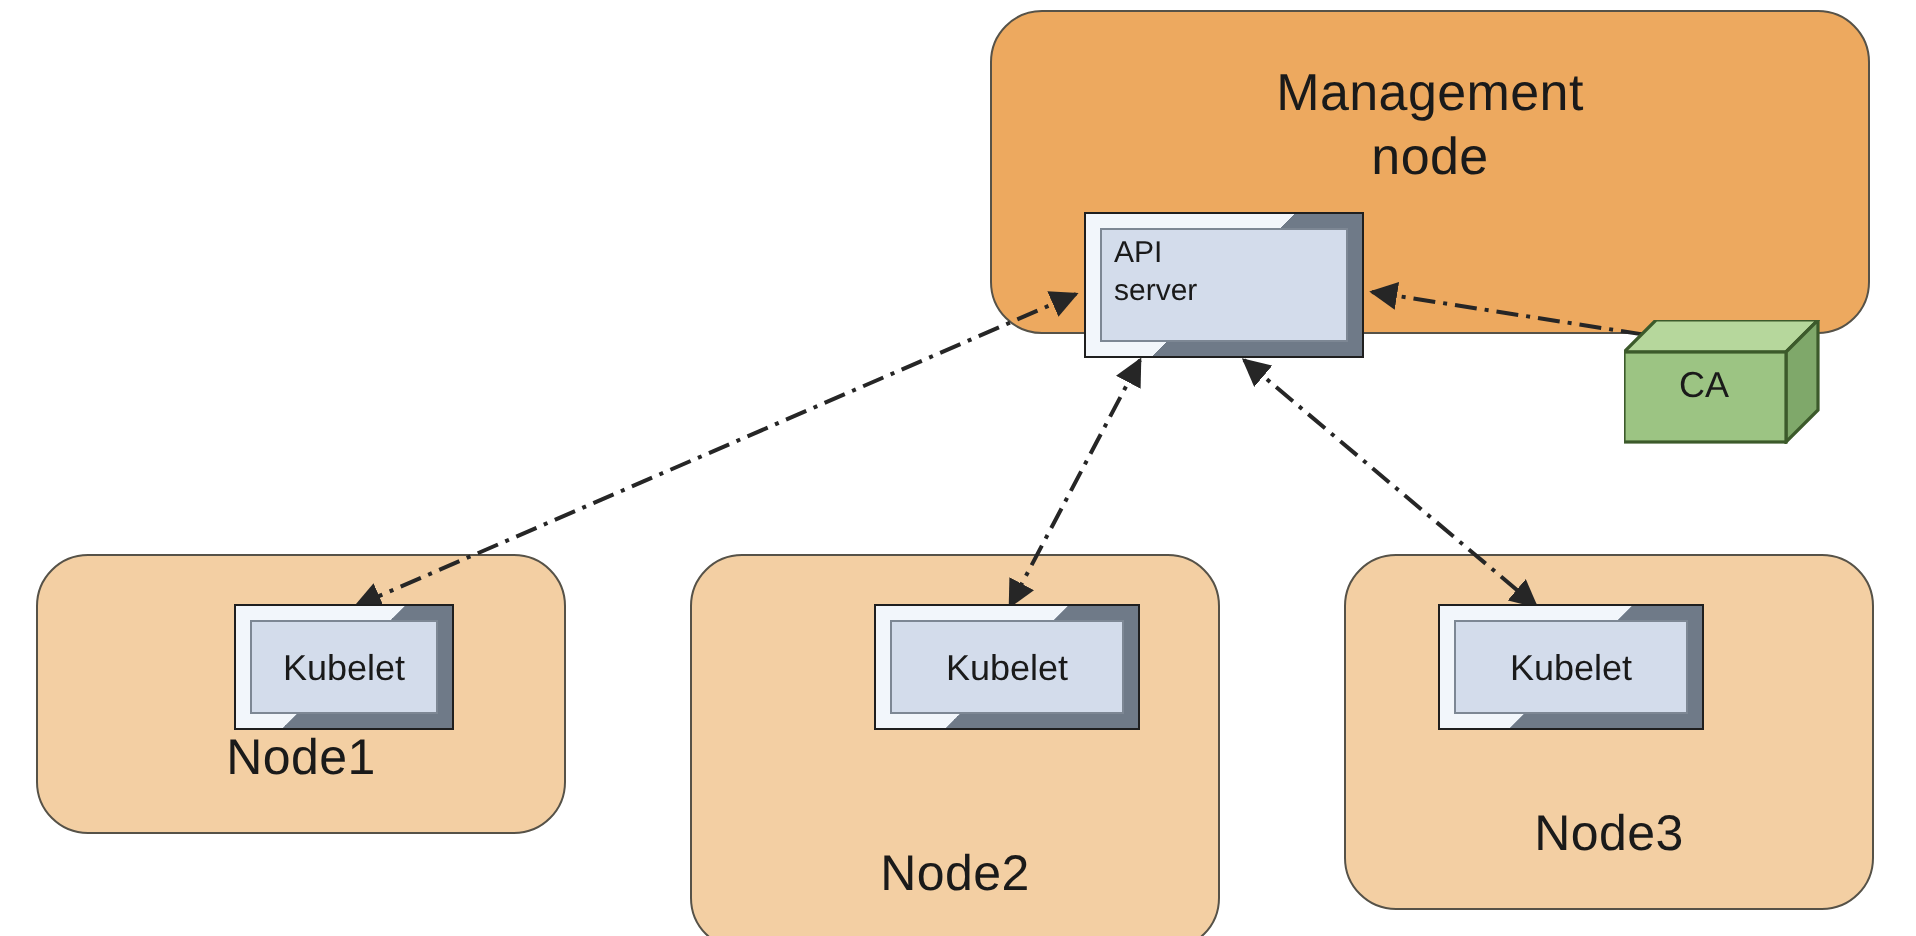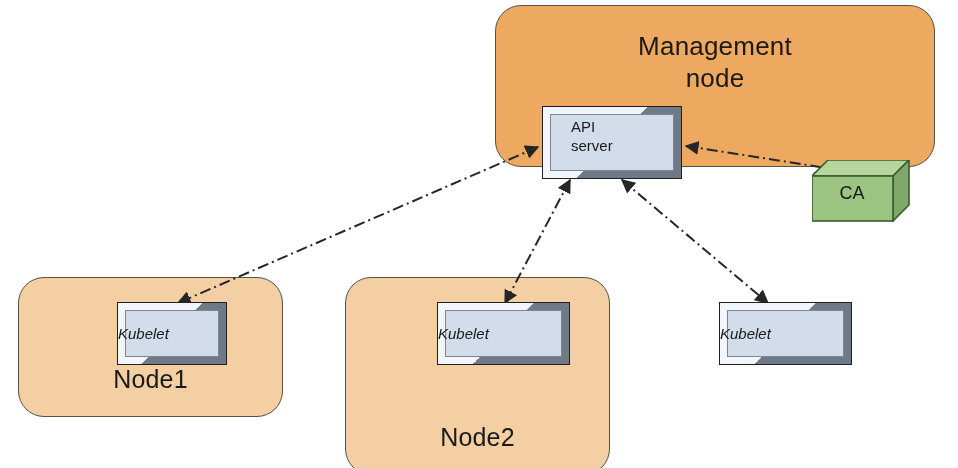--- a/index.html
+++ b/index.html
@@ -85,40 +85,39 @@
   .bevel-box .bevel-tl {
     background:
       linear-gradient(135deg, #f2f6fb 0 50%, transparent 50%);
   }
   .bevel-box .bevel-br {
     background:
       linear-gradient(315deg, #6f7a88 0 50%, transparent 50%);
   }
   .bevel-label {
     position: absolute;
-    left: 28px;
+    left: 14px;
     right: 8px;
     color: #1a1a1a;
     white-space: pre-line;
     z-index: 3;
   }
   .bevel-label.api {
     top: 10px;
     font-size: 15px;
     line-height: 19px;
     text-align: left;
   }
   .bevel-label.kubelet {
     left: 0; right: 0;
     top: 50%;
     transform: translateY(-50%);
-    font-size: 15px;
+    font-size: 18px;
     line-height: 18px;
-    text-align: left;
-    font-style: italic;
+    text-align: center;
   }
 
   
   .cuboid {
     position: absolute;
     border-radius: 12px;
   }
   .cuboid svg { display: block; }
   .cuboid-label {
     position: absolute;
@@ -142,20 +141,23 @@
   </div>
 
   <div class="group-box node" style="left:18px; top:277px; width:265px; height:140px;">
     <div class="group-title node-title">Node1</div>
   </div>
 
   <div class="group-box node" style="left:345px; top:277px; width:265px; height:198px;">
     <div class="group-title node-title">Node2</div>
   </div>
 
+  <div class="group-box node" style="left:672px; top:277px; width:265px; height:178px;">
+    <div class="group-title node-title">Node3</div>
+  </div>
 
   <svg id="edge-layer" viewBox="0 0 958 468" xmlns="http://www.w3.org/2000/svg">
     <defs>
       <marker id="arrowEnd" viewBox="0 0 10 10" refX="9" refY="5" markerWidth="7" markerHeight="7" orient="auto-start-reverse">
         <path d="M 0 0 L 10 5 L 0 10 z" fill="#262626"></path>
       </marker>
       <marker id="arrowStart" viewBox="0 0 10 10" refX="9" refY="5" markerWidth="7" markerHeight="7" orient="auto-start-reverse">
         <path d="M 0 0 L 10 5 L 0 10 z" fill="#262626"></path>
       </marker>
     </defs>

